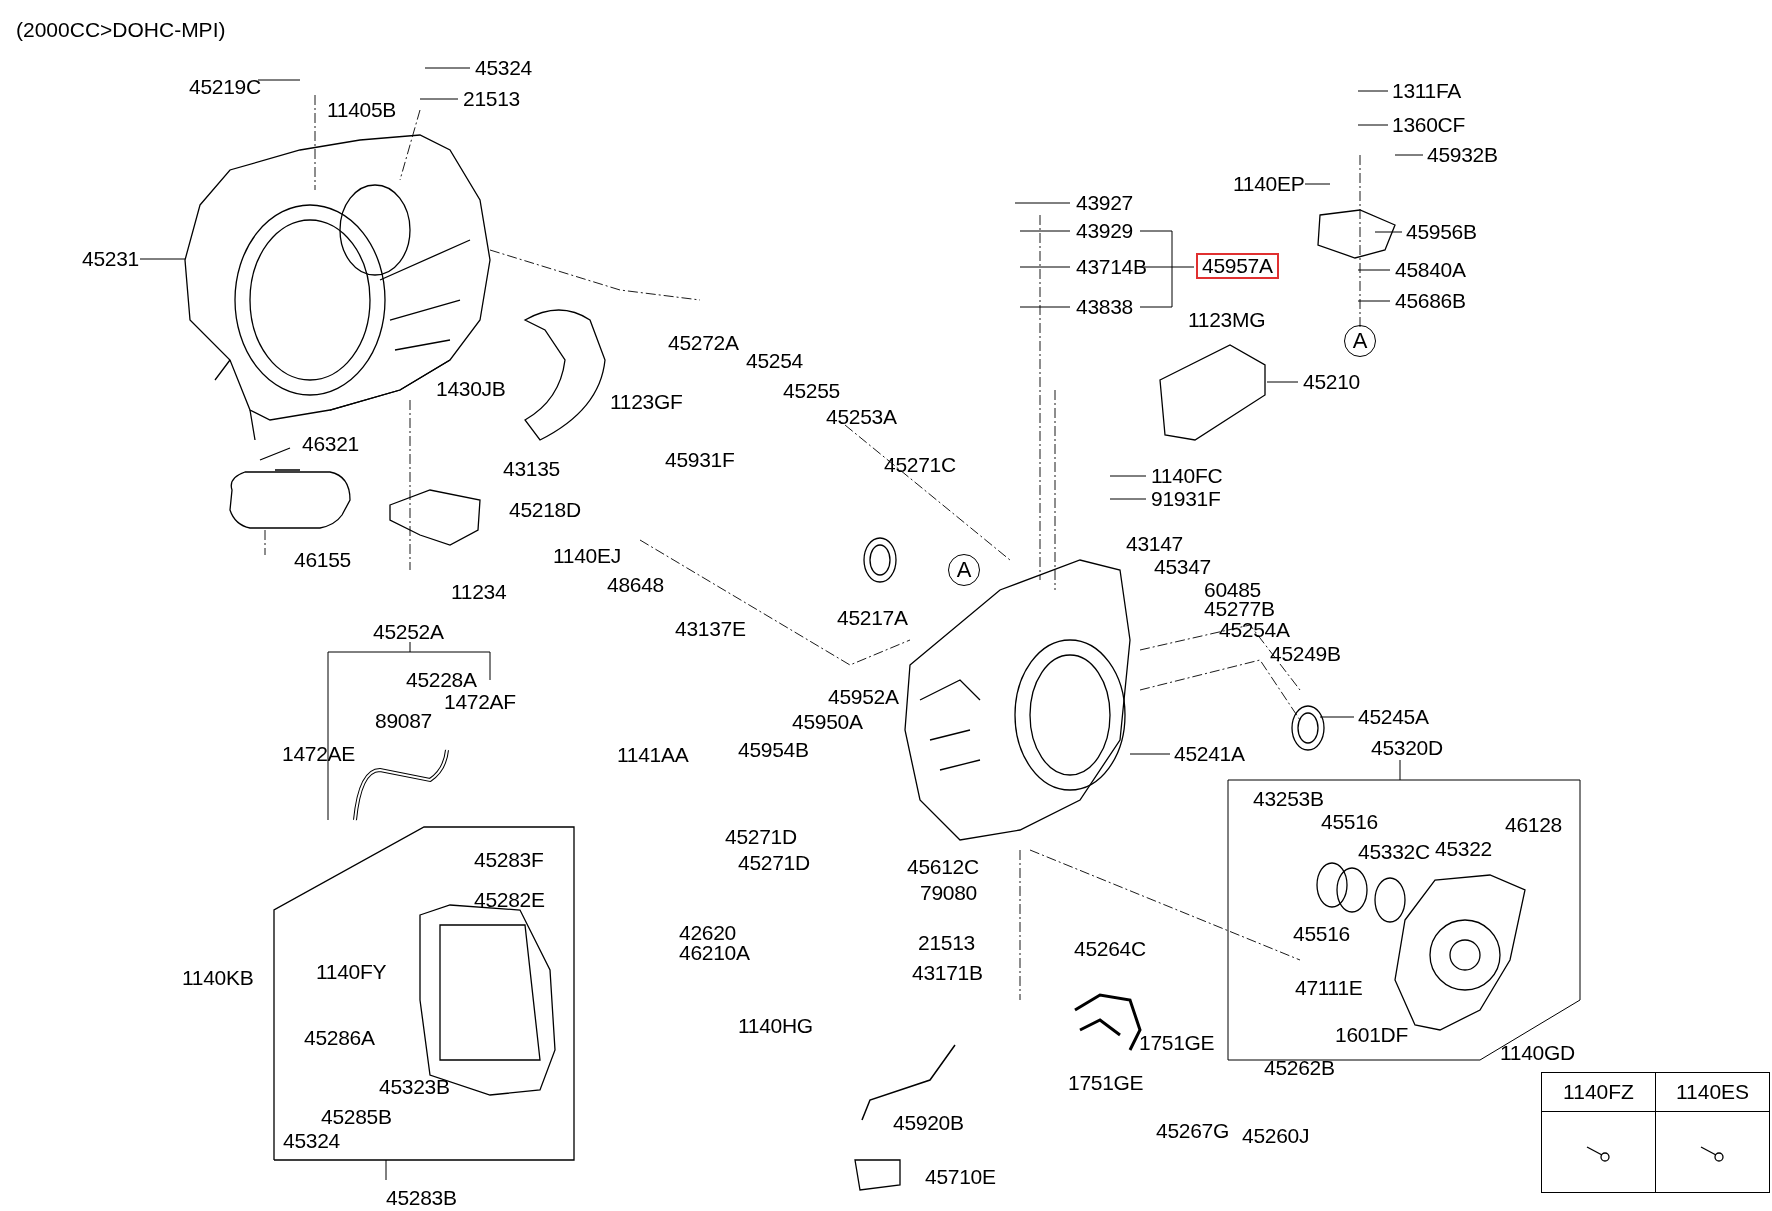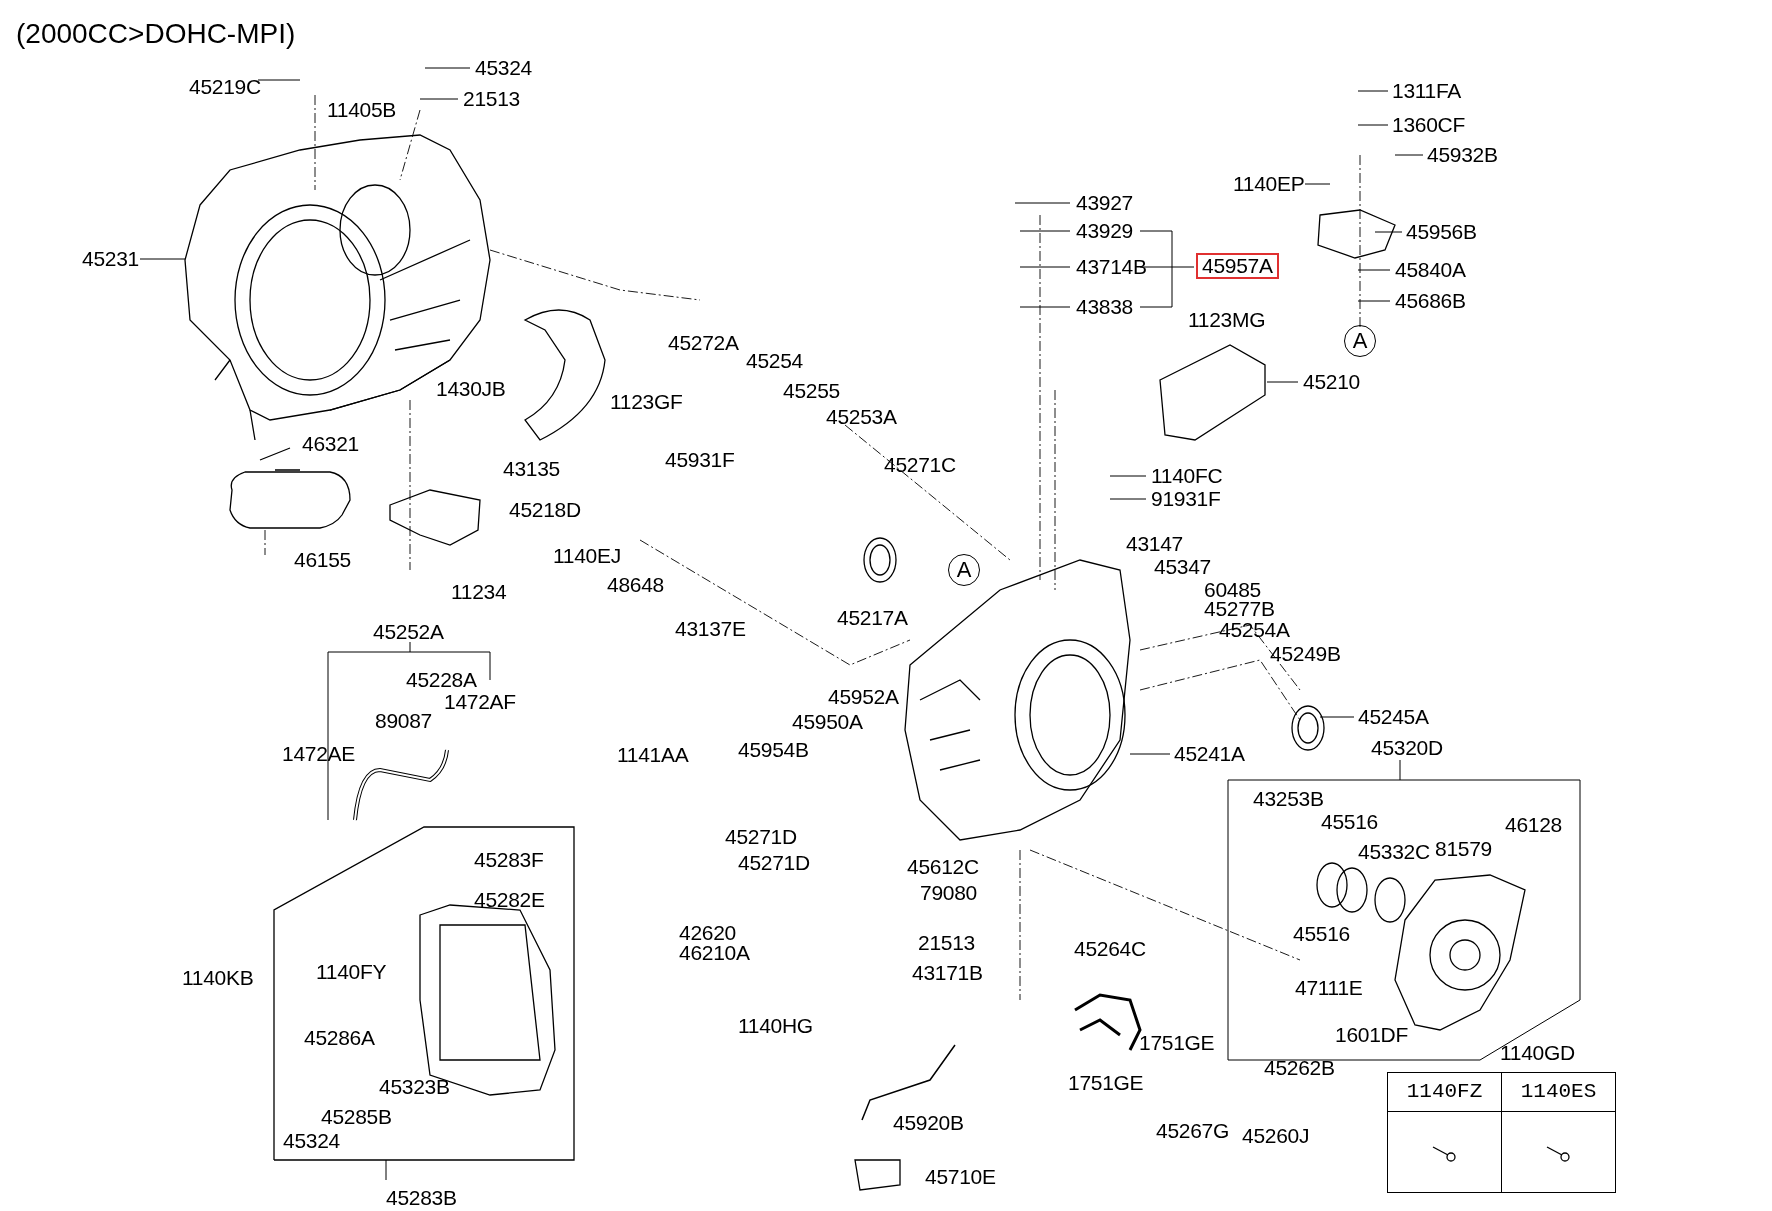--- a/index.html
+++ b/index.html
@@ -1,25 +1,25 @@
 <!DOCTYPE html>
 <html><head>
 <meta charset="utf-8">
 <style>
   html, body { margin:0; padding:0; background:#ffffff; }
   body { width:1772px; height:1211px; position:relative; overflow:hidden;
          font-family:"Liberation Sans", sans-serif; color:#000; }
   #art { position:absolute; left:0; top:0; width:1772px; height:1211px; }
   .lbl { position:absolute; font-size:21px; line-height:22px; white-space:nowrap;
          letter-spacing:-0.3px; color:#000; }
-  .title { position:absolute; left:16px; top:18px; font-size:28px; }
+  .title { position:absolute; left:16px; top:18px; font-size:21px; }
   .hl { border:2px solid #e03030; padding:0 4px; }
   .circ { position:absolute; width:30px; height:30px; border:1.5px solid #000; border-radius:50%;
           font-size:22px; line-height:30px; text-align:center; }
-  .tbl { position:absolute; left:1387px; top:1072px; width:227px; height:119px; border:1.5px solid #000;font-family:Liberation Mono, monospace; }
+  .tbl { position:absolute; left:1541px; top:1072px; width:227px; height:119px; border:1.5px solid #000; }
   .tbl .hdr { position:absolute; top:0; height:38px; line-height:38px; text-align:center; font-size:21px;
               border-bottom:1.5px solid #000; }
   .tbl .c1 { left:0; width:113px; border-right:1.5px solid #000; }
   .tbl .c2 { left:114px; width:113px; }
   .tbl .cell { position:absolute; top:39px; height:80px; }
 </style>
 </head>
 <body>
 
 <svg id="art" viewBox="0 0 1772 1211" xmlns="http://www.w3.org/2000/svg">
@@ -207,21 +207,21 @@
 <div class="lbl" style="left:1074px;top:938px">45264C</div>
 <div class="lbl" style="left:1139px;top:1032px">1751GE</div>
 <div class="lbl" style="left:1068px;top:1072px">1751GE</div>
 <div class="lbl" style="left:1156px;top:1120px">45267G</div>
 <div class="lbl" style="left:893px;top:1112px">45920B</div>
 <div class="lbl" style="left:925px;top:1166px">45710E</div>
 
 <div class="lbl" style="left:1253px;top:788px">43253B</div>
 <div class="lbl" style="left:1321px;top:811px">45516</div>
 <div class="lbl" style="left:1358px;top:841px">45332C</div>
-<div class="lbl" style="left:1435px;top:838px">81579</div>
+<div class="lbl" style="left:1435px;top:838px">45322</div>
 <div class="lbl" style="left:1505px;top:814px">46128</div>
 <div class="lbl" style="left:1293px;top:923px">45516</div>
 <div class="lbl" style="left:1295px;top:977px">47111E</div>
 <div class="lbl" style="left:1335px;top:1024px">1601DF</div>
 <div class="lbl" style="left:1500px;top:1042px">1140GD</div>
 <div class="lbl" style="left:1264px;top:1057px">45262B</div>
 <div class="lbl" style="left:1242px;top:1125px">45260J</div>
 
 <div class="lbl" style="left:373px;top:621px">45252A</div>
 <div class="lbl" style="left:406px;top:669px">45228A</div>

